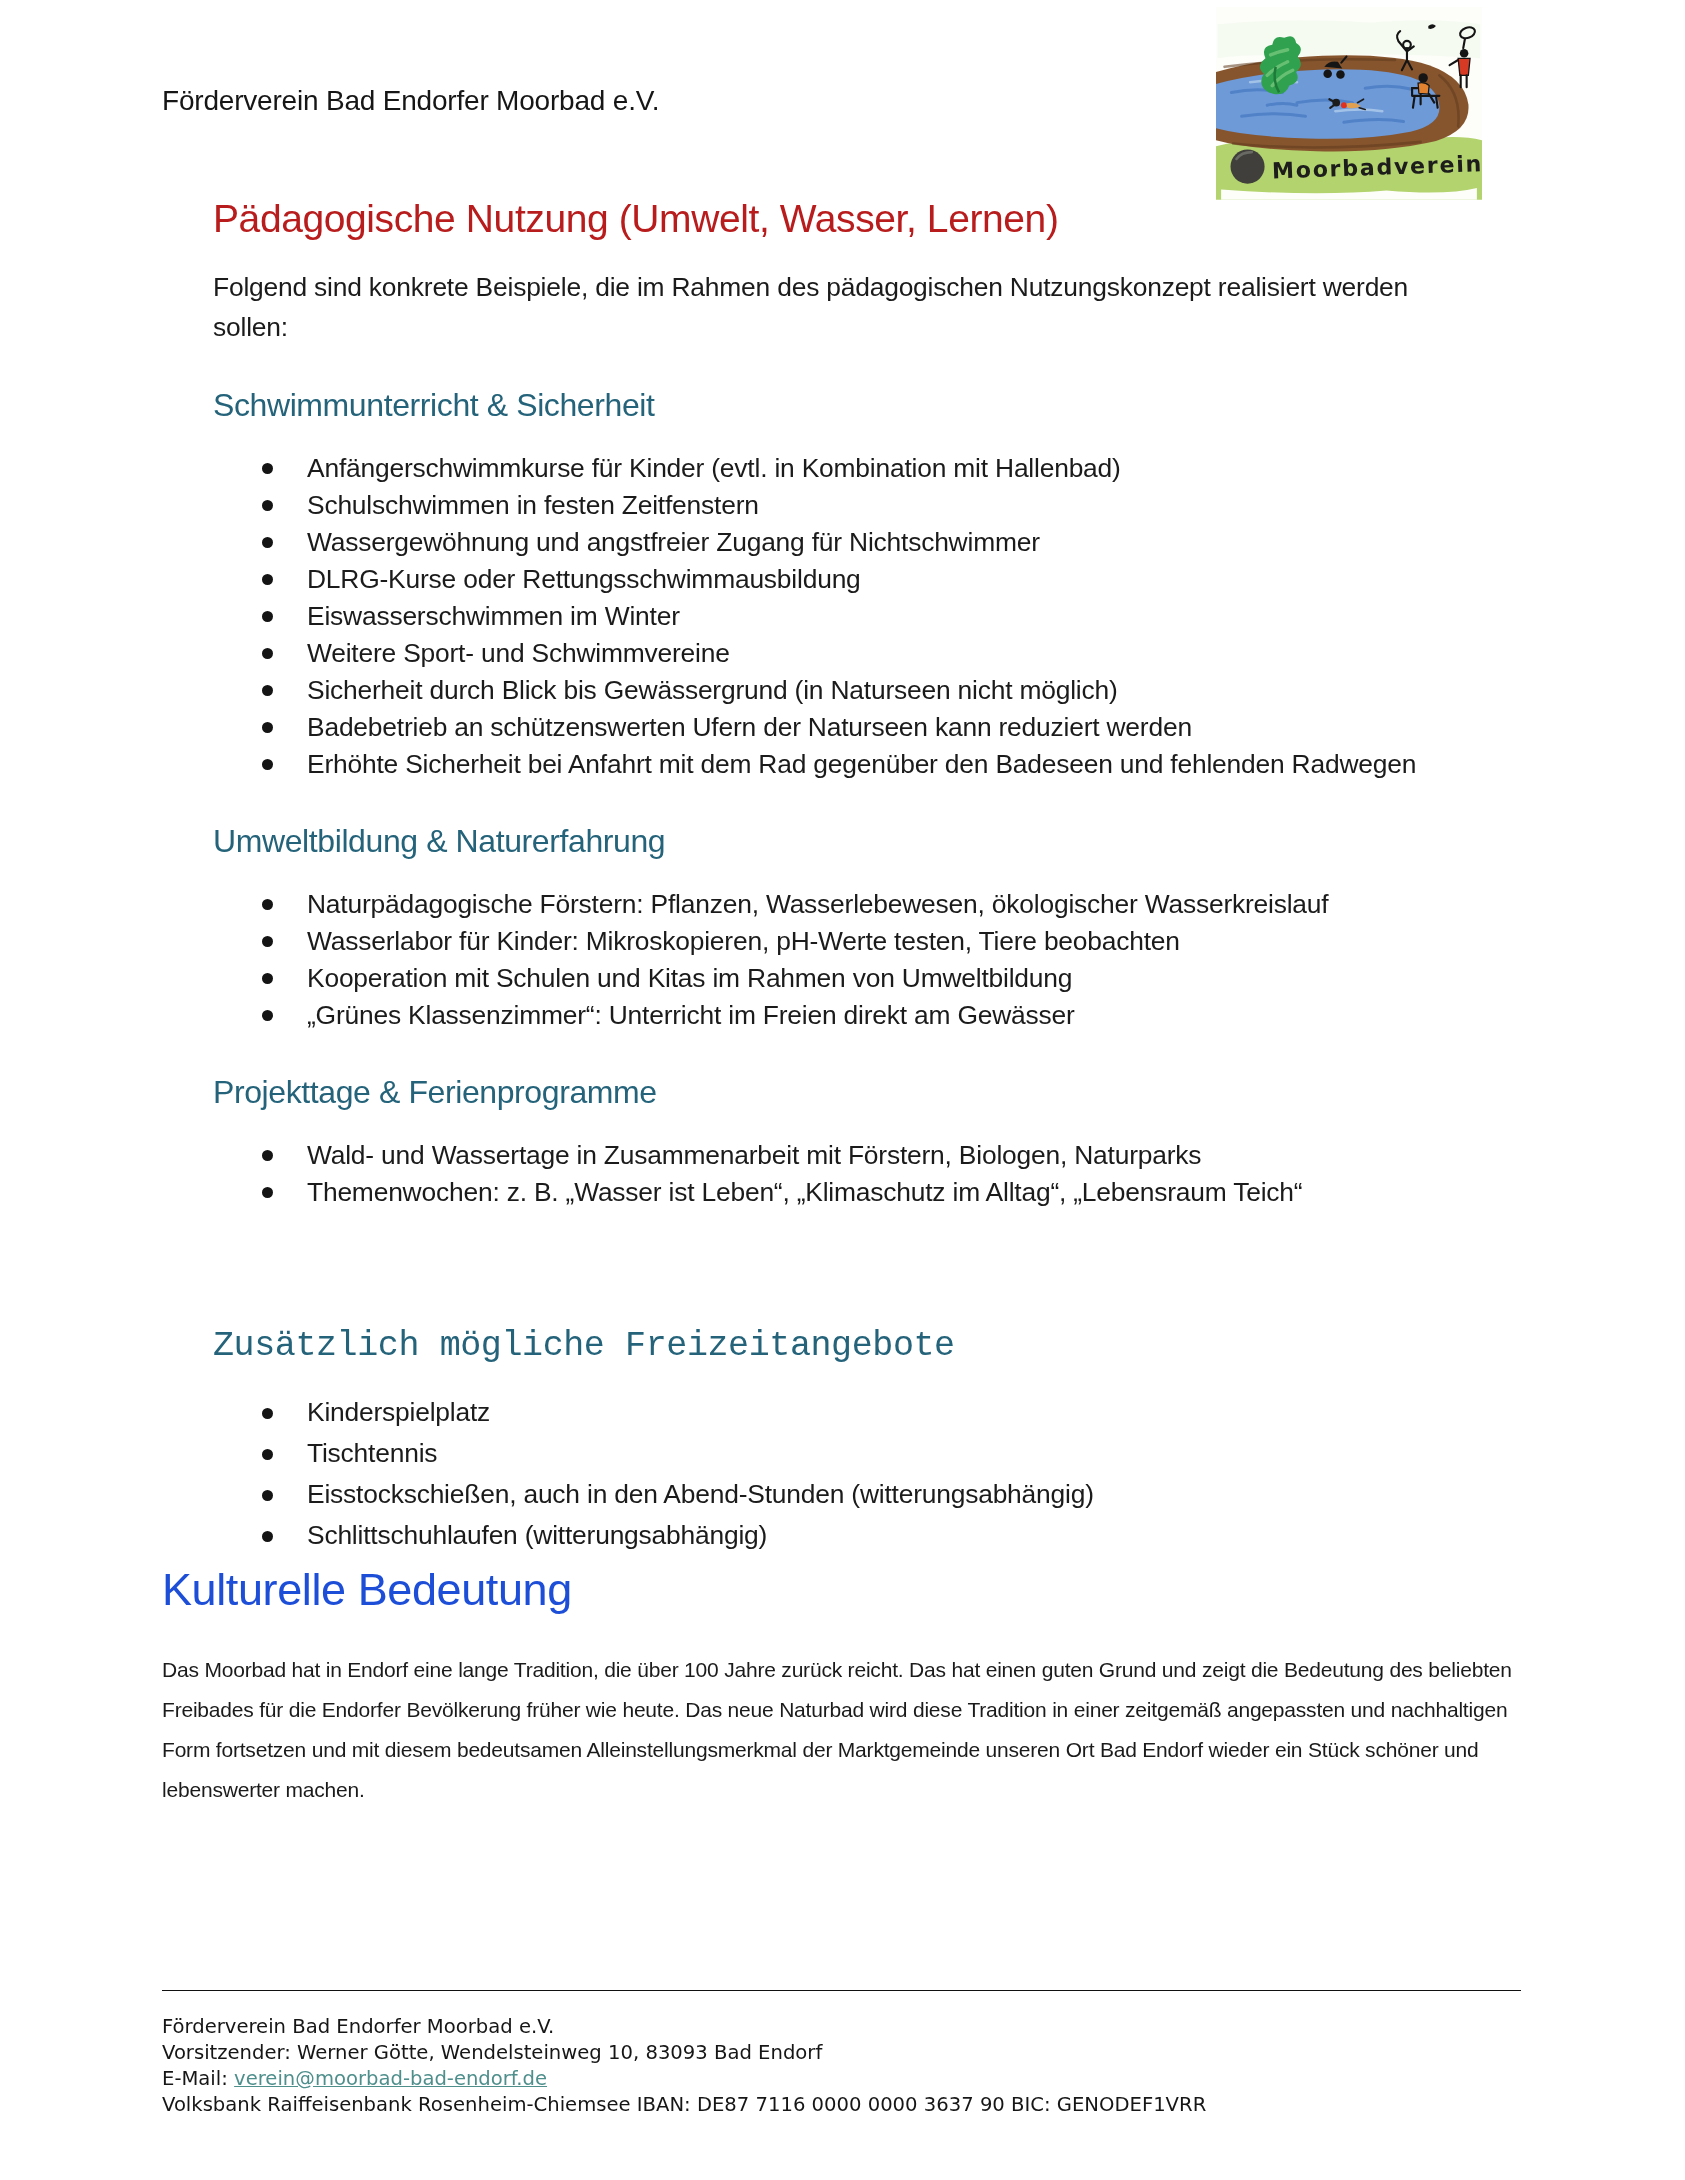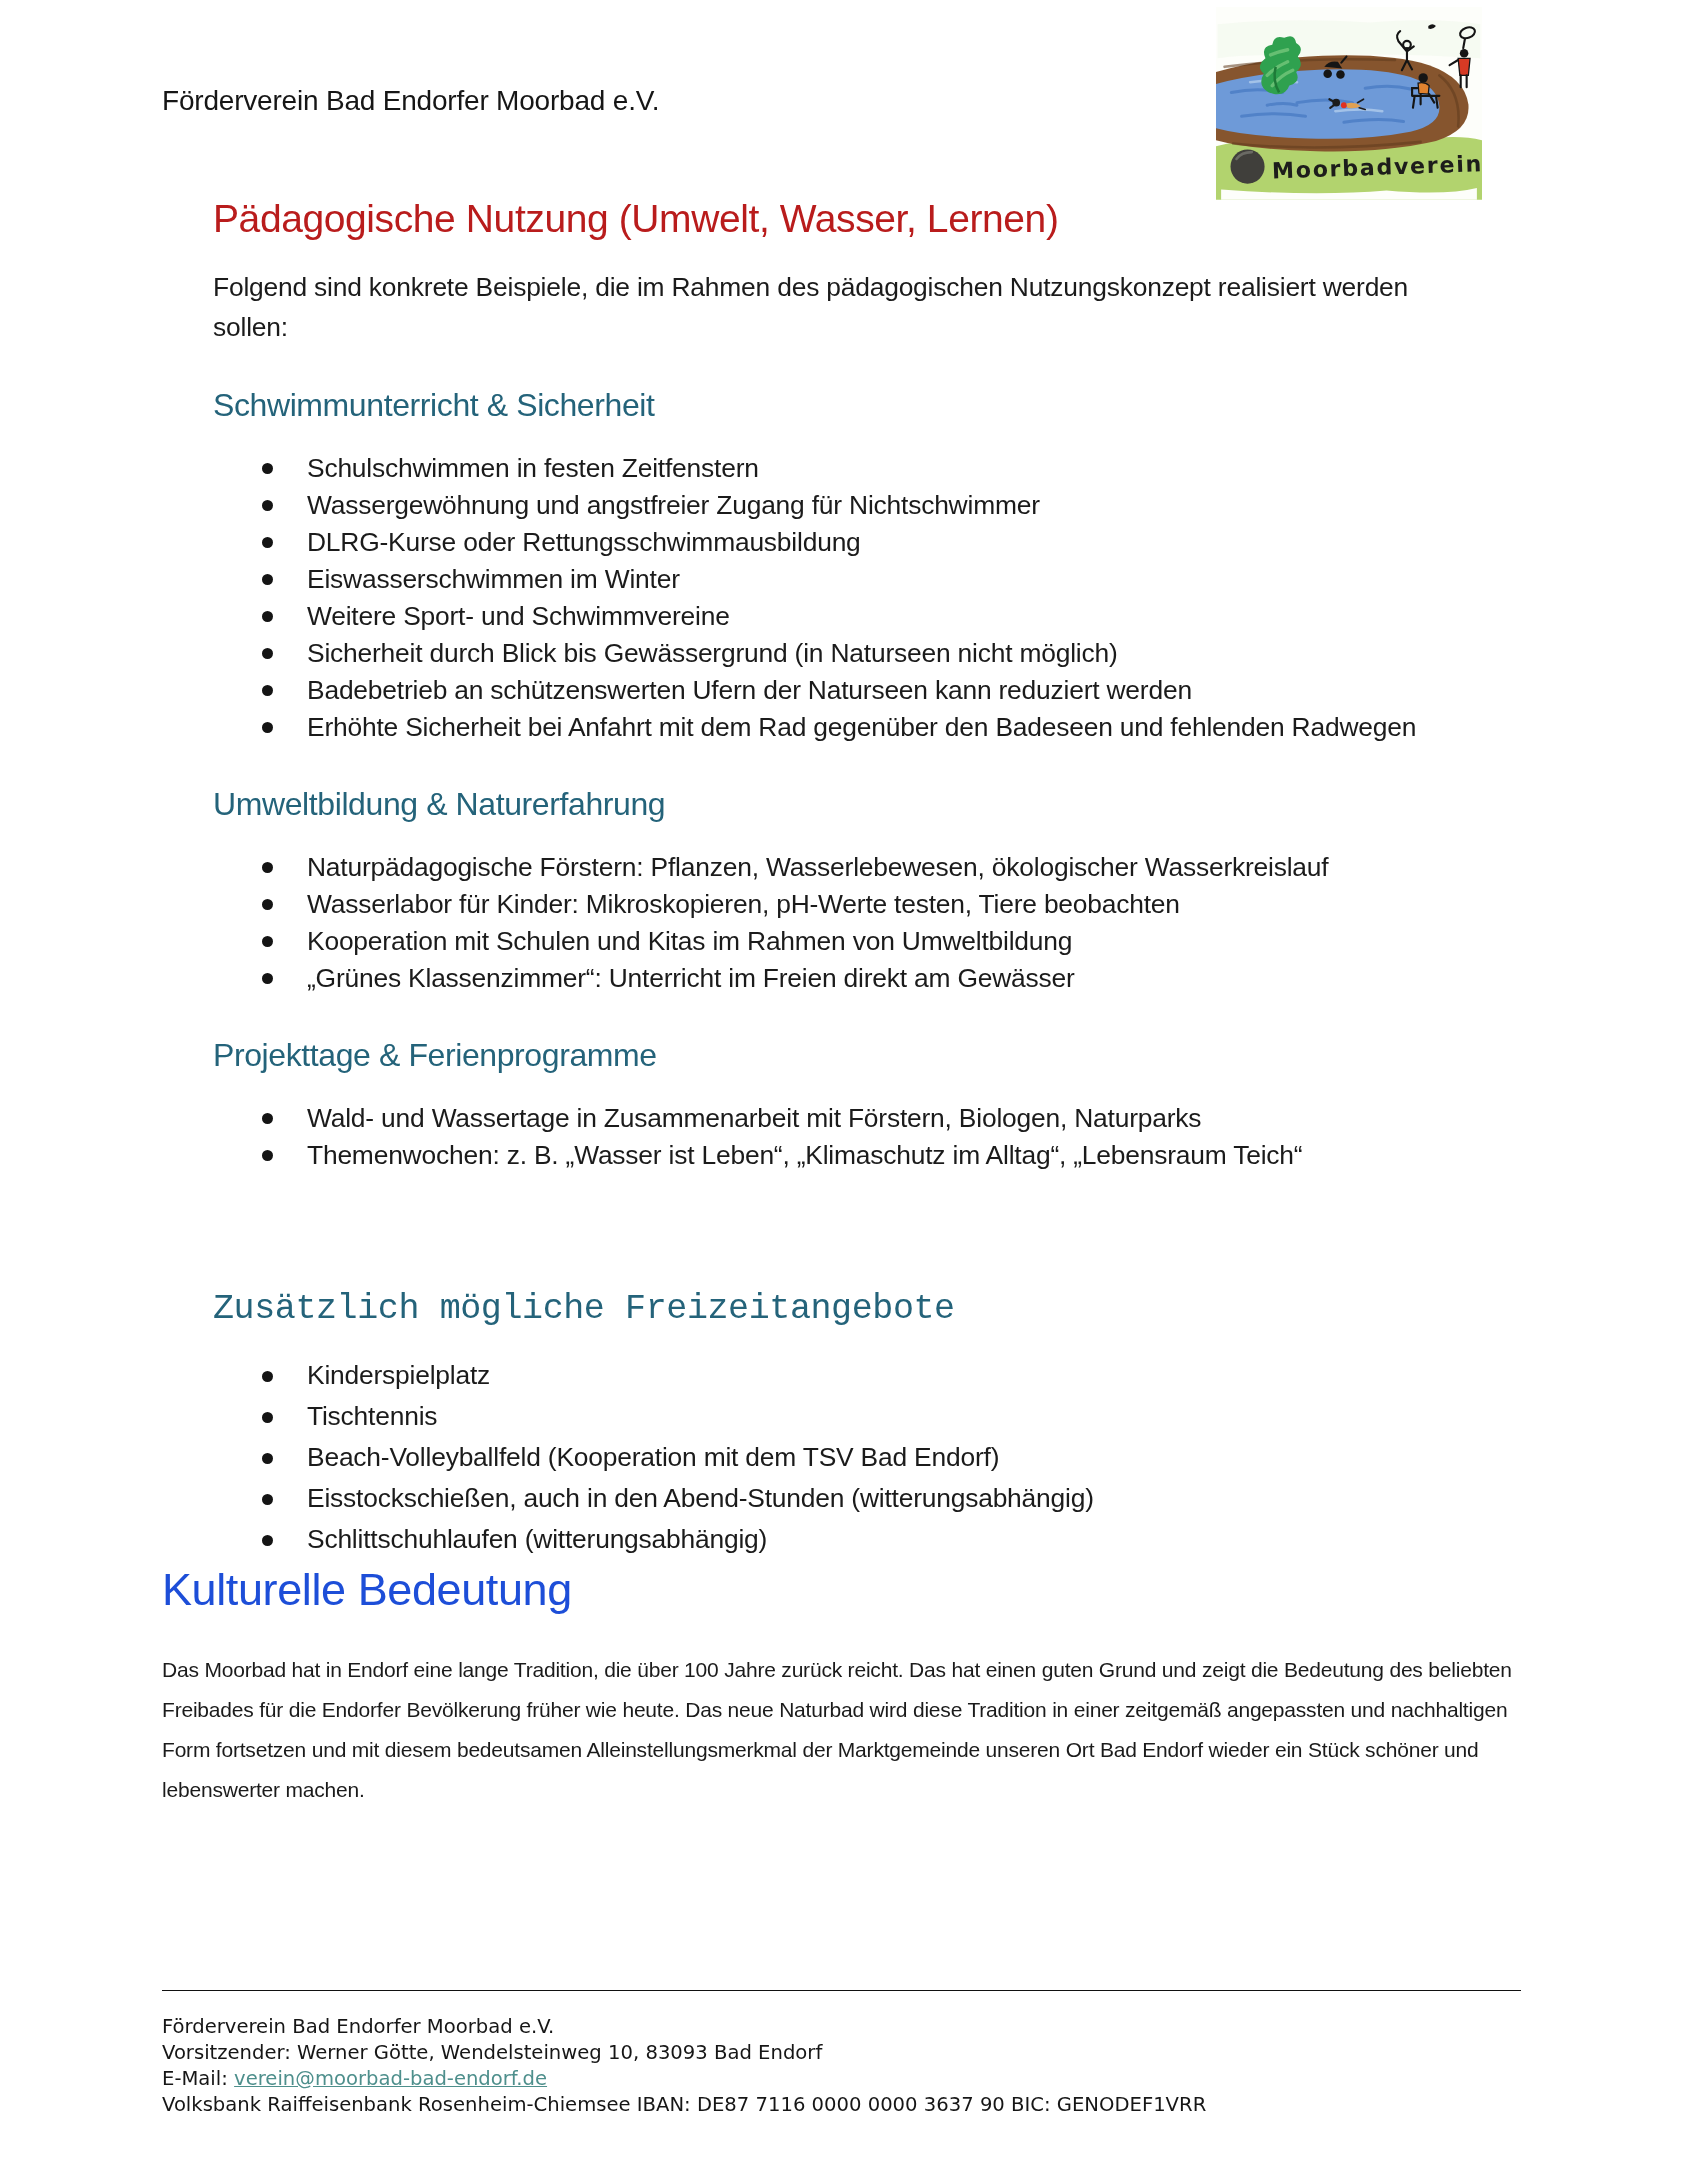--- a/index.html
+++ b/index.html
@@ -165,20 +165,21 @@
     <text x="66" y="201" font-family="DejaVu Sans, sans-serif" font-size="26" font-weight="bold" fill="#1d1d1b" letter-spacing="2" transform="rotate(-2 66 201)">Moorbadverein</text>
   </svg>
 
   <main class="content">
     <h2 class="doc-title">Pädagogische Nutzung (Umwelt, Wasser, Lernen)</h2>
     <p class="intro">Folgend sind konkrete Beispiele, die im Rahmen des pädagogischen Nutzungskonzept realisiert werden sollen:</p>
 
     <section>
       <h3 class="sec-heading">Schwimmunterricht &amp; Sicherheit</h3>
       <ul class="bullets">
+          <li>Anfängerschwimmkurse für Kinder (evtl. in Kombination mit Hallenbad)</li>
           <li>Schulschwimmen in festen Zeitfenstern</li>
           <li>Wassergewöhnung und angstfreier Zugang für Nichtschwimmer</li>
           <li>DLRG-Kurse oder Rettungsschwimmausbildung</li>
           <li>Eiswasserschwimmen im Winter</li>
           <li>Weitere Sport- und Schwimmvereine</li>
           <li>Sicherheit durch Blick bis Gewässergrund (in Naturseen nicht möglich)</li>
           <li>Badebetrieb an schützenswerten Ufern der Naturseen kann reduziert werden</li>
           <li>Erhöhte Sicherheit bei Anfahrt mit dem Rad gegenüber den Badeseen und fehlenden Radwegen</li>
         </ul>
     </section>
@@ -199,21 +200,20 @@
           <li>Wald- und Wassertage in Zusammenarbeit mit Förstern, Biologen, Naturparks</li>
           <li>Themenwochen: z. B. „Wasser ist Leben“, „Klimaschutz im Alltag“, „Lebensraum Teich“</li>
         </ul>
     </section>
 
     <section>
       <h3 class="sec-heading large">Zusätzlich mögliche Freizeitangebote</h3>
       <ul class="bullets wide">
           <li>Kinderspielplatz</li>
           <li>Tischtennis</li>
-          <li>Beach-Volleyballfeld (Kooperation mit dem TSV Bad Endorf)</li>
           <li>Eisstockschießen, auch in den Abend-Stunden (witterungsabhängig)</li>
           <li>Schlittschuhlaufen (witterungsabhängig)</li>
         </ul>
     </section>
   </main>
 
   <section class="culture">
     <h1>Kulturelle Bedeutung</h1>
     <p>Das Moorbad hat in Endorf eine lange Tradition, die über 100 Jahre zurück reicht. Das hat einen guten Grund und zeigt die Bedeutung des beliebten Freibades für die Endorfer Bevölkerung früher wie heute. Das neue Naturbad wird diese Tradition in einer zeitgemäß angepassten und nachhaltigen Form fortsetzen und mit diesem bedeutsamen Alleinstellungsmerkmal der Marktgemeinde unseren Ort Bad Endorf wieder ein Stück schöner und lebenswerter machen.</p>
   </section>

